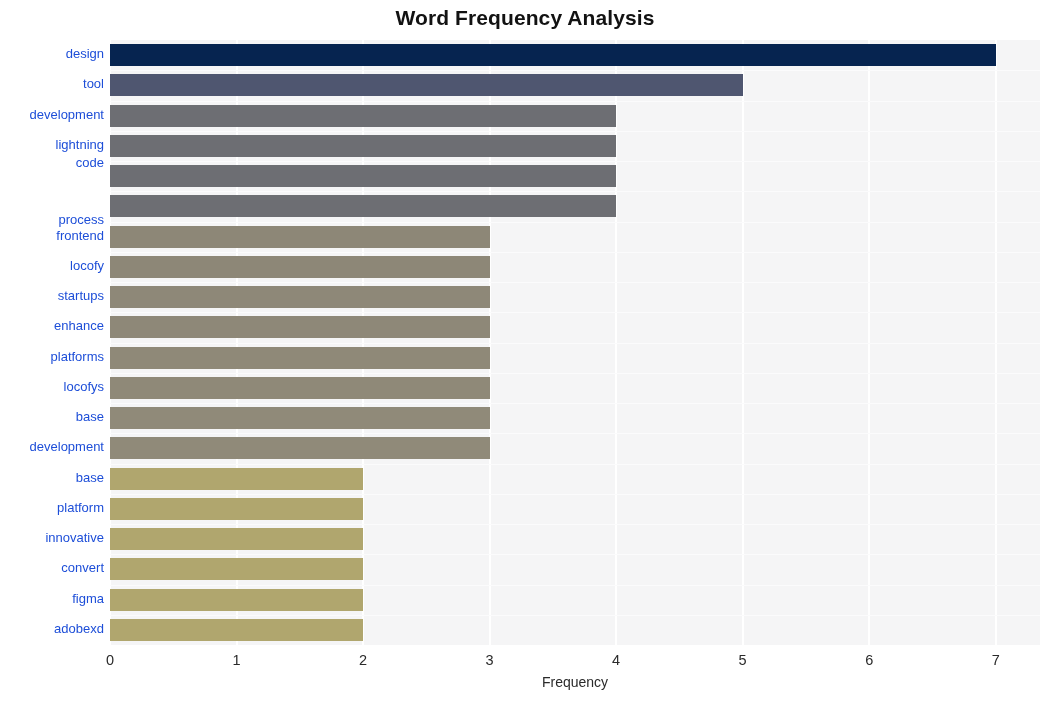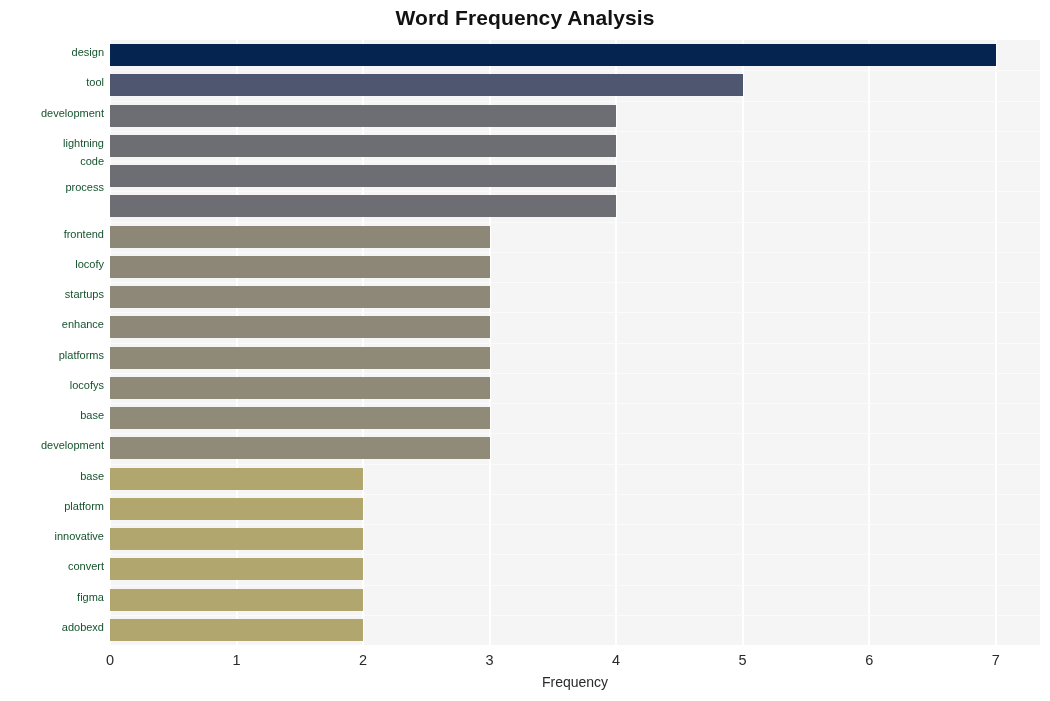--- a/index.html
+++ b/index.html
@@ -87,22 +87,22 @@
     left: 0;
     top: 40px;
     width: 104px;
     height: 605px;
   }
   .ytick {
     position: absolute;
     right: 0;
     width: 104px;
     text-align: right;
-    font-size: 11px;
-    color: #14532d;
+    font-size: 13px;
+    color: #1d4ed8;
     line-height: 1;
   }
 
   
   #x-axis {
     position: absolute;
     left: 110px;
     top: 645px;
     width: 930px;
     height: 26px;
@@ -226,21 +226,21 @@
         </div>
       </div>
   </div>
 
   <div id="y-axis">
       <div class="ytick" style="top: 7.125px;">design</div>
       <div class="ytick" style="top: 37.375px;">tool</div>
       <div class="ytick" style="top: 67.625px;">development</div>
       <div class="ytick" style="top: 97.875px;">lightning</div>
       <div class="ytick" style="top: 116px; margin-left: 23px;">code</div>
-      <div class="ytick" style="top: 142px;">process</div>
+      <div class="ytick" style="top: 173px;">process</div>
       <div class="ytick" style="top: 188.625px;">frontend</div>
       <div class="ytick" style="top: 218.875px;">locofy</div>
       <div class="ytick" style="top: 249.125px;">startups</div>
       <div class="ytick" style="top: 279.375px;">enhance</div>
       <div class="ytick" style="top: 309.625px;">platforms</div>
       <div class="ytick" style="top: 339.875px;">locofys</div>
       <div class="ytick" style="top: 370.125px;">base</div>
       <div class="ytick" style="top: 400.375px;">development</div>
       <div class="ytick" style="top: 430.625px;">base</div>
       <div class="ytick" style="top: 460.875px;">platform</div>

